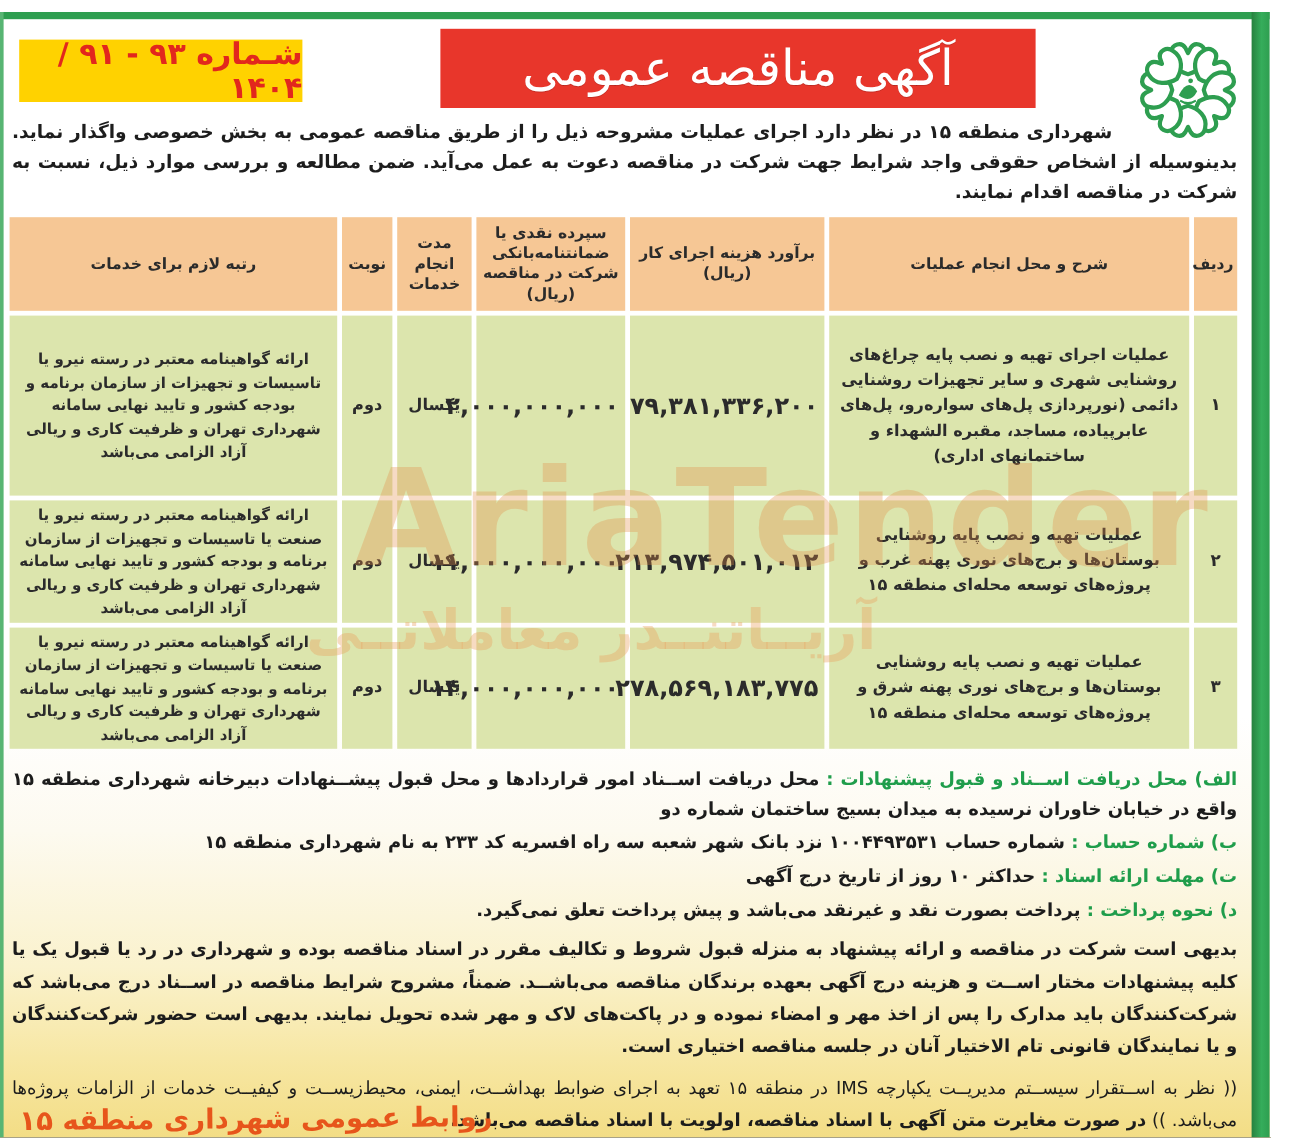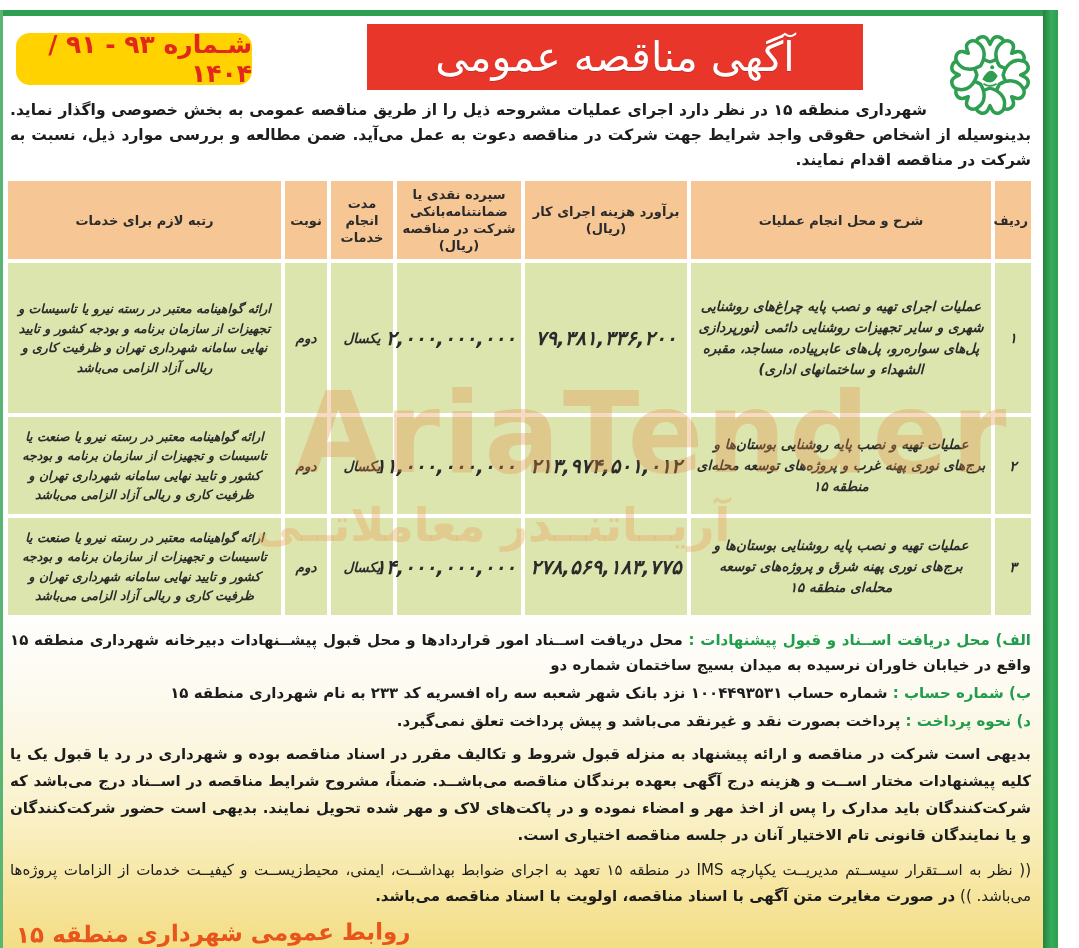--- a/index.html
+++ b/index.html
@@ -24,32 +24,32 @@
   .header{position:relative;height:78px;}
   .banner{
     position:absolute;top:8px;right:172px;width:496px;height:66px;
     background:#E8362B;display:flex;align-items:center;justify-content:center;
     color:#ffffff;font-weight:normal;font-size:41px;letter-spacing:1px;
     text-shadow:0 1px 0 rgba(0,0,0,.15);
   }
   .number-box{
     position:absolute;top:17px;left:8px;width:236px;height:52px;
     background:#FFD200;display:flex;align-items:center;justify-content:center;
-    color:#E2271D;font-weight:bold;font-size:25px;border-radius:14px;
+    color:#E2271D;font-weight:bold;font-size:25px;
   }
   .logo{position:absolute;top:2px;right:-12px;width:114px;height:114px;z-index:5;}
 
   
   .intro{margin:4px 4px 0 2px;font-size:15.5px;line-height:25px;font-weight:bold;text-align:justify;color:#1d1d1d;}
   .logo-spacer{float:right;width:104px;height:22px;}
 
   
   table.tender{border-collapse:separate;border-spacing:4px;width:1031px;margin-top:4px;table-layout:fixed;}
   table.tender th{background:#F6C795;font-size:13px;font-weight:bold;color:#2b2b2b;padding:2px 3px;text-align:center;vertical-align:middle;line-height:17px;}
-  table.tender td{background:#DCE5AD;font-weight:bold;color:#2b2b2b;text-align:center;vertical-align:middle;padding:2px 5px;font-style:italic;}
+  table.tender td{background:#DCE5AD;font-weight:bold;color:#2b2b2b;text-align:center;vertical-align:middle;padding:2px 5px;}
   td.c-row{font-size:14px;}
   td.c-desc{font-size:13.5px;line-height:21px;}
   td.c-num{font-size:20px;letter-spacing:.5px;}
   td.c-dur,td.c-round{font-size:13.5px;}
   td.c-rank{font-size:12.5px;line-height:19.5px;padding:2px 8px;}
 
   
   .sections{margin:9px 4px 2px 2px;}
   .sec-line{margin:0 0 3px 0;font-size:15px;line-height:25px;text-align:justify;font-weight:bold;color:#1c1c1c;}
   .sec-label{color:#1F9D4B;font-weight:bold;}
@@ -151,20 +151,21 @@
         <td class="c-dur">یکسال</td>
         <td class="c-round">دوم</td>
         <td class="c-rank">ارائه گواهینامه معتبر در رسته نیرو یا صنعت یا تاسیسات و تجهیزات از سازمان برنامه و بودجه کشور و تایید نهایی سامانه شهرداری تهران و ظرفیت کاری و ریالی آزاد الزامی می‌باشد</td>
       </tr>
     </tbody>
       </table>
 
     <div class="sections">
       <p class="sec-line"><span class="sec-label">الف) محل دریافت اســناد و قبول پیشنهادات :</span><span> محل دریافت اســناد امور قراردادها و محل قبول پیشــنهادات دبیرخانه شهرداری منطقه ۱۵ واقع در خیابان خاوران نرسیده به میدان بسیج ساختمان شماره دو</span></p>
       <p class="sec-line"><span class="sec-label">ب) شماره حساب :</span><span> شماره حساب ۱۰۰۴۴۹۳۵۳۱ نزد بانک شهر شعبه سه راه افسریه کد ۲۳۳ به نام شهرداری منطقه ۱۵</span></p>
+      <p class="sec-line"><span class="sec-label">ت) مهلت ارائه اسناد :</span><span> حداکثر ۱۰ روز از تاریخ درج آگهی</span></p>
       <p class="sec-line"><span class="sec-label">د) نحوه پرداخت :</span><span> پرداخت بصورت نقد و غیرنقد می‌باشد و پیش پرداخت تعلق نمی‌گیرد.</span></p>
     </div>
 
     <p class="big-par">بدیهی است شرکت در مناقصه و ارائه پیشنهاد به منزله قبول شروط و تکالیف مقرر در اسناد مناقصه بوده و شهرداری در رد یا قبول یک یا کلیه پیشنهادات مختار اســت و هزینه درج آگهی بعهده برندگان مناقصه می‌باشــد. ضمناً، مشروح شرایط مناقصه در اســناد درج می‌باشد که شرکت‌کنندگان باید مدارک را پس از اخذ مهر و امضاء نموده و در پاکت‌های لاک و مهر شده تحویل نمایند. بدیهی است حضور شرکت‌کنندگان و یا نمایندگان قانونی تام الاختیار آنان در جلسه مناقصه اختیاری است.</p>
 
     <p class="ims"><span class="ims-first">(( نظر به اســتقرار سیســتم مدیریــت یکپارچه IMS در منطقه ۱۵ تعهد به اجرای ضوابط بهداشــت، ایمنی، محیط‌زیســت و کیفیــت خدمات از الزامات پروژه‌ها می‌باشد. )) </span><span class="ims-bold">در صورت مغایرت متن آگهی با اسناد مناقصه، اولویت با اسناد مناقصه می‌باشد.</span></p>
 
   </div>
 
   <div class="wm wm-latin">AriaTender</div>

